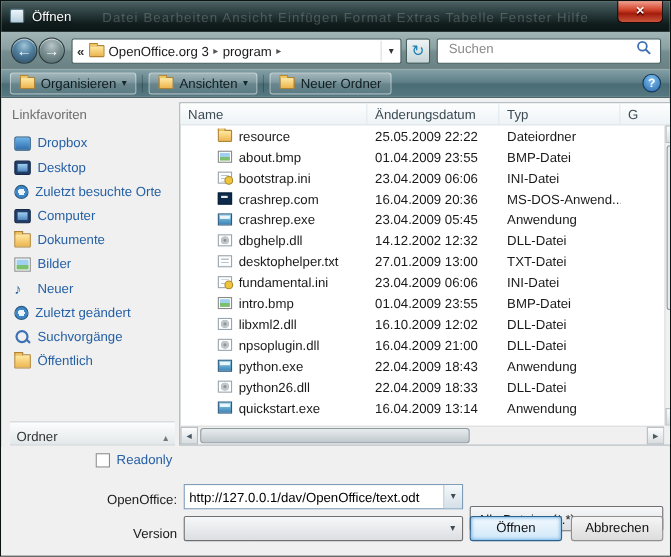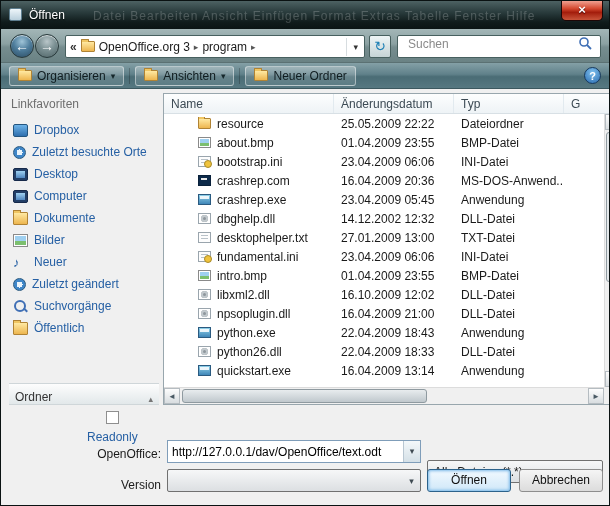--- a/index.html
+++ b/index.html
@@ -115,21 +115,21 @@
   .hscroll{position:absolute;left:0;bottom:0;right:17px;height:17px;background:#f0f0f0;border-top:1px solid #dcdcdc;}
   .hs-left,.hs-right{position:absolute;top:0;height:100%;width:16px;background:linear-gradient(#fdfdfd,#d8dde0);border:1px solid #b5bcc1;
     text-align:center;line-height:15px;font-size:8px;color:#4a5a64;}
   .hs-left{left:0;} .hs-right{right:0;}
   .hs-thumb{position:absolute;top:1px;bottom:1px;left:18px;width:245px;border-radius:3px;border:1px solid #8f9aa0;
     background:linear-gradient(#e8ecee,#c0c8cd);}
   .scroll-corner{position:absolute;right:0;bottom:0;width:17px;height:17px;background:#f0f0f0;}
 
   
   .footer{position:absolute;left:0;top:405px;width:100%;height:101px;background:#f0f0f0;}
-  .readonly-row{position:absolute;left:86px;top:5px;display:flex;align-items:center;gap:6px;flex-direction:column;}
+  .readonly-row{position:absolute;left:86px;top:5px;display:flex;align-items:center;gap:6px;}
   .checkbox{width:13px;height:13px;background:#fff;border:1px solid #8e8e8e;}
   .readonly-label{color:var(--link,#2660a4);}
   .fname-label{position:absolute;left:40px;top:37px;width:120px;text-align:right;line-height:23px;}
   .combo-edit{position:absolute;left:166px;top:34px;width:254px;height:23px;border:1px solid #7f9db9;background:#fff;display:flex;}
   .combo-edit input{flex:1;border:none;outline:none;font:12px "Liberation Sans",sans-serif;padding:0 4px;color:#000;background:transparent;}
   .combo-arrow{width:17px;height:100%;background:linear-gradient(#f4f8fa,#d4e0e7);border-left:1px solid #b9c7d2;
     text-align:center;font-size:9px;color:#3f4a52;line-height:21px;}
   .combo-chip{position:absolute;height:23px;border:1px solid #707070;border-radius:2px;
     background:linear-gradient(#f6f7f8,#dcdfe2);display:flex;align-items:center;}
   .chip-text{flex:1;padding:0 6px;white-space:nowrap;overflow:hidden;}
@@ -198,26 +198,26 @@
   </div>
 
   <div class="sidebar">
     <div class="sb-header">Linkfavoriten</div>
     <div>
         <div class="sb-item">
           <span class="si si-box"></span>
           <span>Dropbox</span>
         </div>
         <div class="sb-item">
+          <span class="si si-monitor"></span>
+          <span>Desktop</span>
+        </div>
+        <div class="sb-item">
           <span class="si si-clock"></span>
           <span>Zuletzt besuchte Orte</span>
-        </div>
-        <div class="sb-item">
-          <span class="si si-monitor"></span>
-          <span>Desktop</span>
         </div>
         <div class="sb-item">
           <span class="si si-monitor"></span>
           <span>Computer</span>
         </div>
         <div class="sb-item">
           <span class="si si-folder"></span>
           <span>Dokumente</span>
         </div>
         <div class="sb-item">

